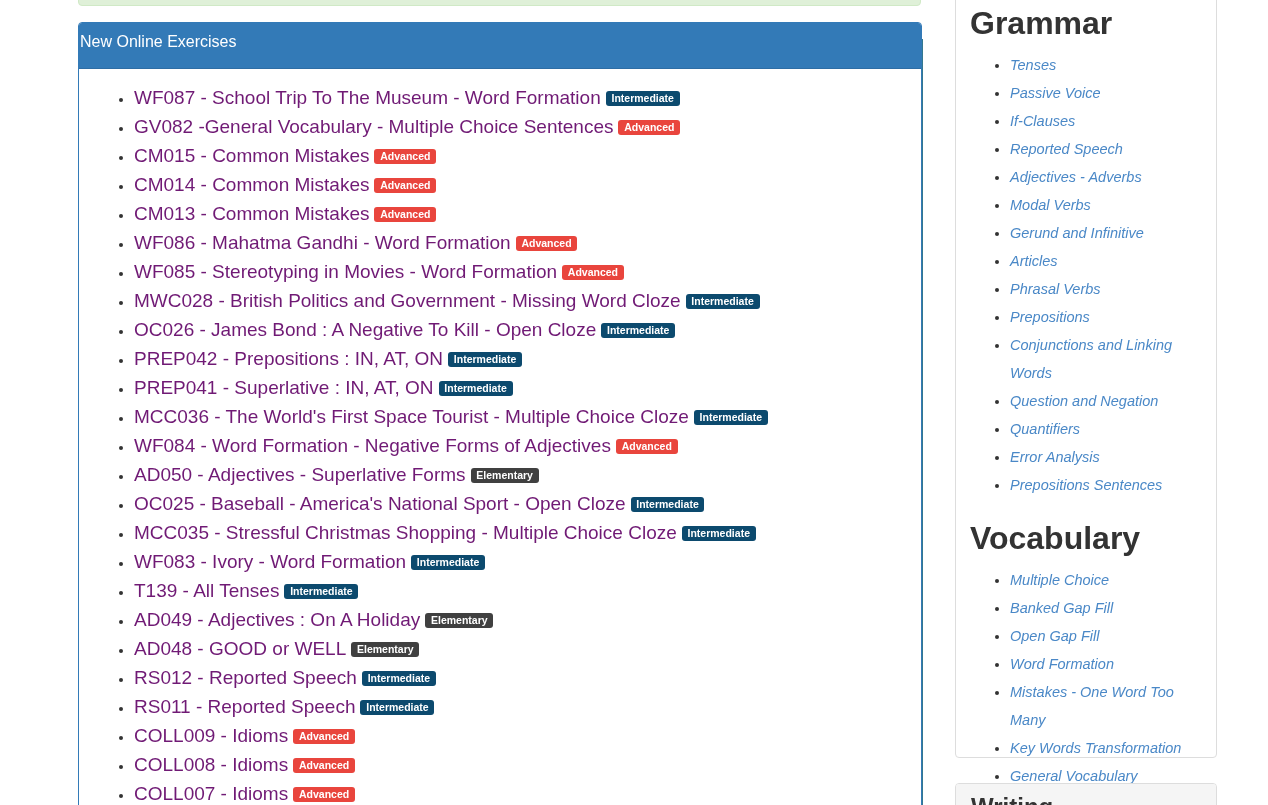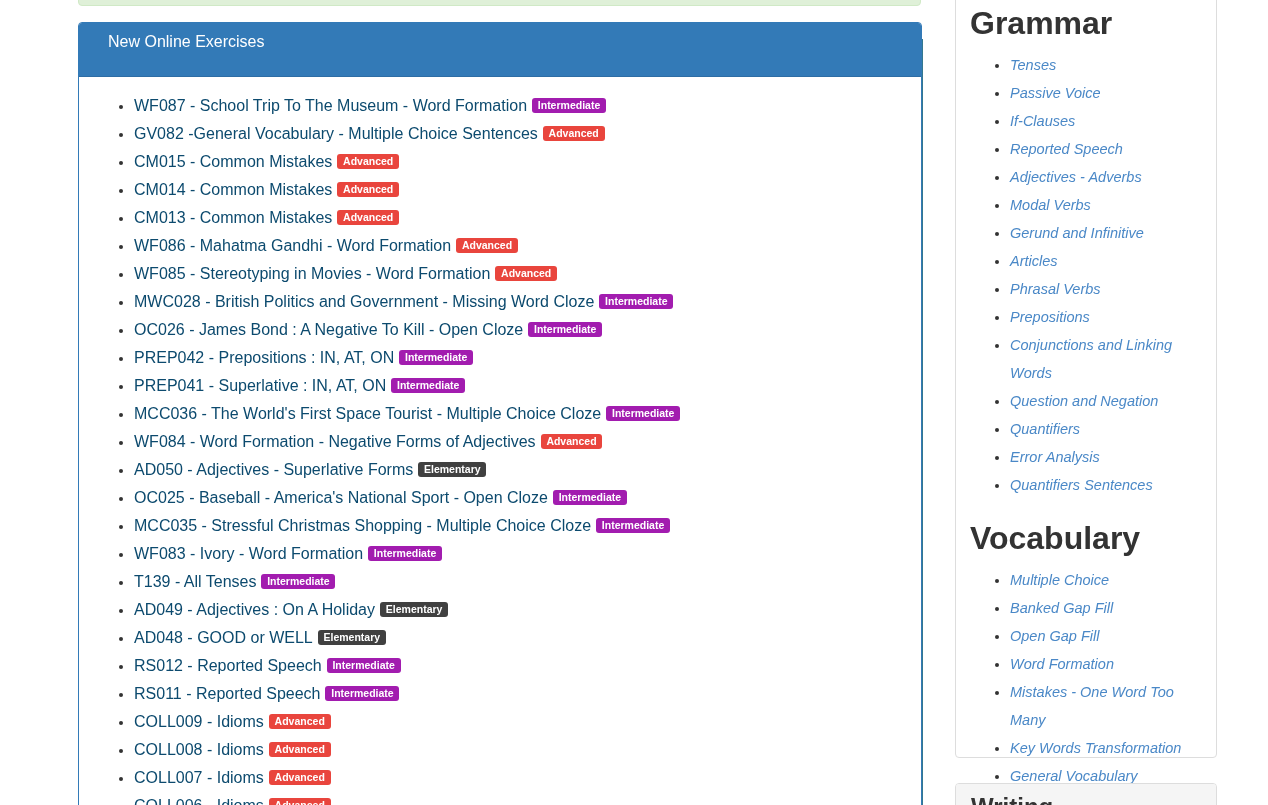--- a/index.html
+++ b/index.html
@@ -56,23 +56,23 @@
     border: 1px solid #337ab7;
     border-radius: 4px;
     box-sizing: border-box;
     background: #ffffff;
     min-height: 790px;
   }
   .panel-primary > .panel-heading {
     background: #337ab7;
     border-bottom: 1px solid #2e6da4;
     color: #ffffff;
-    padding: 10px 29px;
+    padding: 10px 1px;
     border-radius: 3px 3px 0 0;
-    height: 54px;
+    height: 46px;
     box-sizing: border-box;
   }
   .panel-title {
     margin: 0;
     font-size: 16px;
     font-weight: normal;
     color: #ffffff;
     line-height: 1.1;
   }
   .panel-body {
@@ -88,40 +88,40 @@
     margin: 0;
     padding: 0;
     line-height: 28px;
     color: #333;
   }
   ul.ex-list > li::marker {
     color: #333;
   }
 
   a.link {
-    color: #0c4a6e;
+    color: #701a75;
     text-decoration: none;
-    font-size: 16px;
+    font-size: 19px;
   }
 
   .label {
     display: inline-block;
     padding: .22em .55em .28em;
     font-size: 10.5px;
     font-weight: bold;
     line-height: 1;
     color: #fff;
     text-align: center;
     white-space: nowrap;
     vertical-align: 2px;
     border-radius: 3px;
     margin-left: 5px;
     font-family: "Liberation Sans", sans-serif;
   }
-  .label-success { background-color: #a21caf; }
+  .label-success { background-color: #0c4a6e; }
   .label-danger  { background-color: #e9453d; }
   .label-primary { background-color: #404040; }
 
   
   .side-panel {
     border: 1px solid #dddddd;
     border-radius: 4px;
     background: #ffffff;
     box-sizing: border-box;
     width: 262px;
@@ -244,21 +244,21 @@
           <li><a href="#">Adjectives - Adverbs</a></li>
           <li><a href="#">Modal Verbs</a></li>
           <li><a href="#">Gerund and Infinitive</a></li>
           <li><a href="#">Articles</a></li>
           <li><a href="#">Phrasal Verbs</a></li>
           <li><a href="#">Prepositions</a></li>
           <li><a href="#">Conjunctions and Linking Words</a></li>
           <li><a href="#">Question and Negation</a></li>
           <li><a href="#">Quantifiers</a></li>
           <li><a href="#">Error Analysis</a></li>
-          <li><a href="#">Quantifiers Sentences</a></li>
+          <li><a href="#">Prepositions Sentences</a></li>
         </ul>
 
       <h2 class="side-heading vocab">Vocabulary</h2>
       <ul class="side-list" id="vocabulary-list">
           <li><a href="#">Multiple Choice</a></li>
           <li><a href="#">Banked Gap Fill</a></li>
           <li><a href="#">Open Gap Fill</a></li>
           <li><a href="#">Word Formation</a></li>
           <li><a href="#">Mistakes - One Word Too Many</a></li>
           <li><a href="#">Key Words Transformation</a></li>

